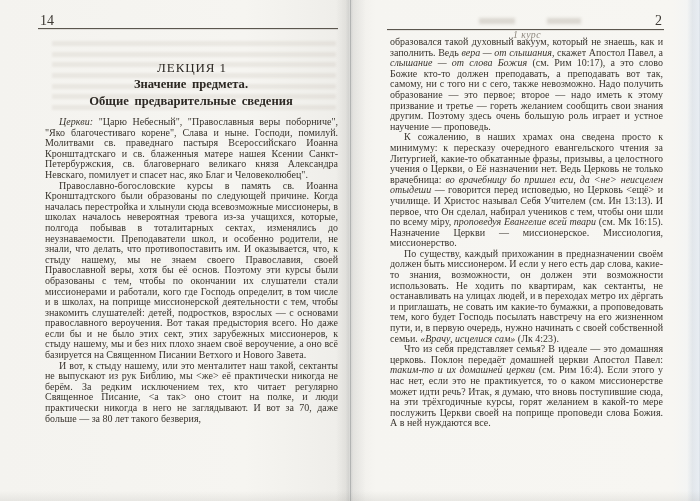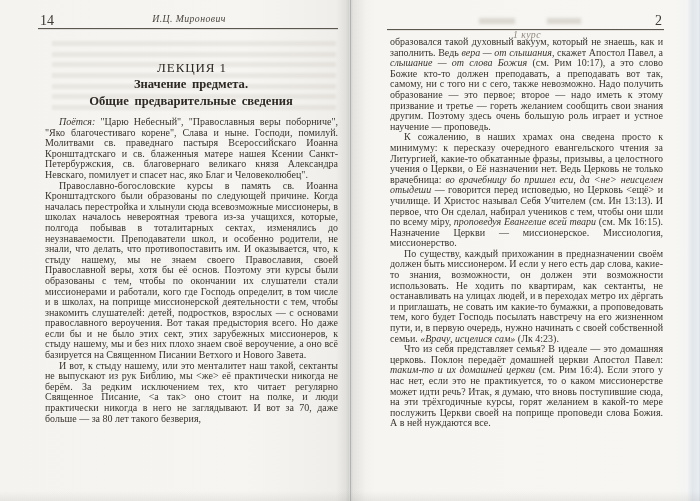--- a/index.html
+++ b/index.html
@@ -83,29 +83,28 @@
   .para em { }
 </style>
 </head>
 <body>
 
 <div class="stage">
 
   <div class="page page-left">
     <div class="ghost"></div>
     <span class="pgnum pn-l">14</span>
-    <div class="runhead rh-l">И.Ц. Миронович</div>
     <div class="rule rule-l"></div>
 
     <h1 class="lecture-title">ЛЕКЦИЯ 1</h1>
     <div class="sub sub1">Значение предмета.</div>
     <div class="sub sub2">Общие предварительные сведения</div>
 
     <div class="body-col body-l">
-        <p class="para"><em>Поётся: </em><span>"Царю Небесный", "Православныя веры поборниче", "Яко благочестиваго корене", Слава и ныне. Господи, помилуй. Молитвами св. праведнаго пастыря Всероссийскаго Иоанна Кронштадтскаго и св. блаженныя матере нашея Ксении Санкт-Петербуржския, св. благовернаго великаго князя Александра Невскаго, помилует и спасет нас, яко Благ и Человеколюбец".</span></p>
+        <p class="para"><em>Церкви: </em><span>"Царю Небесный", "Православныя веры поборниче", "Яко благочестиваго корене", Слава и ныне. Господи, помилуй. Молитвами св. праведнаго пастыря Всероссийскаго Иоанна Кронштадтскаго и св. блаженныя матере нашея Ксении Санкт-Петербуржския, св. благовернаго великаго князя Александра Невскаго, помилует и спасет нас, яко Благ и Человеколюбец".</span></p>
         <p class="para"><span>Православно-богословские курсы в память св. Иоанна Кронштадтского были образованы по следующей причине. Когда началась перестройка и хлынули сюда всевозможные миссионеры, в школах началось невероятная тревога из-за учащихся, которые, полгода побывав в тоталитарных сектах, изменялись до неузнаваемости. Преподаватели школ, и особенно родители, не знали, что делать, что противопоставить им. И оказывается, что, к стыду нашему, мы не знаем своего Православия, своей Православной веры, хотя бы её основ. Поэтому эти курсы были образованы с тем, чтобы по окончании их слушатели стали миссионерами и работали, кого где Господь определит, в том числе и в школах, на поприще миссионерской деятельности с тем, чтобы знакомить слушателей: детей, подростков, взрослых — с основами православного вероучения. Вот такая предыстория всего. Но даже если бы и не было этих сект, этих зарубежных миссионеров, к стыду нашему, мы и без них плохо знаем своё вероучение, а оно всё базируется на Священном Писании Ветхого и Нового Завета.</span></p>
         <p class="para"><span>И вот, к стыду нашему, или это менталитет наш такой, сектанты не выпускают из рук Библию, мы &lt;же&gt; её практически никогда не берём. За редким исключением тех, кто читает регулярно Священное Писание, &lt;а так&gt; оно стоит на полке, и люди практически никогда в него не заглядывают. И вот за 70, даже больше — за 80 лет такого безверия,</span></p>
       </div>
   </div>
 
   <div class="page page-right">
     <div class="ghost-blob gb-1"></div>
     <div class="ghost-blob gb-2"></div>
     <div class="runhead rh-r">1 курс</div>
     <span class="pgnum pn-r">2</span>

